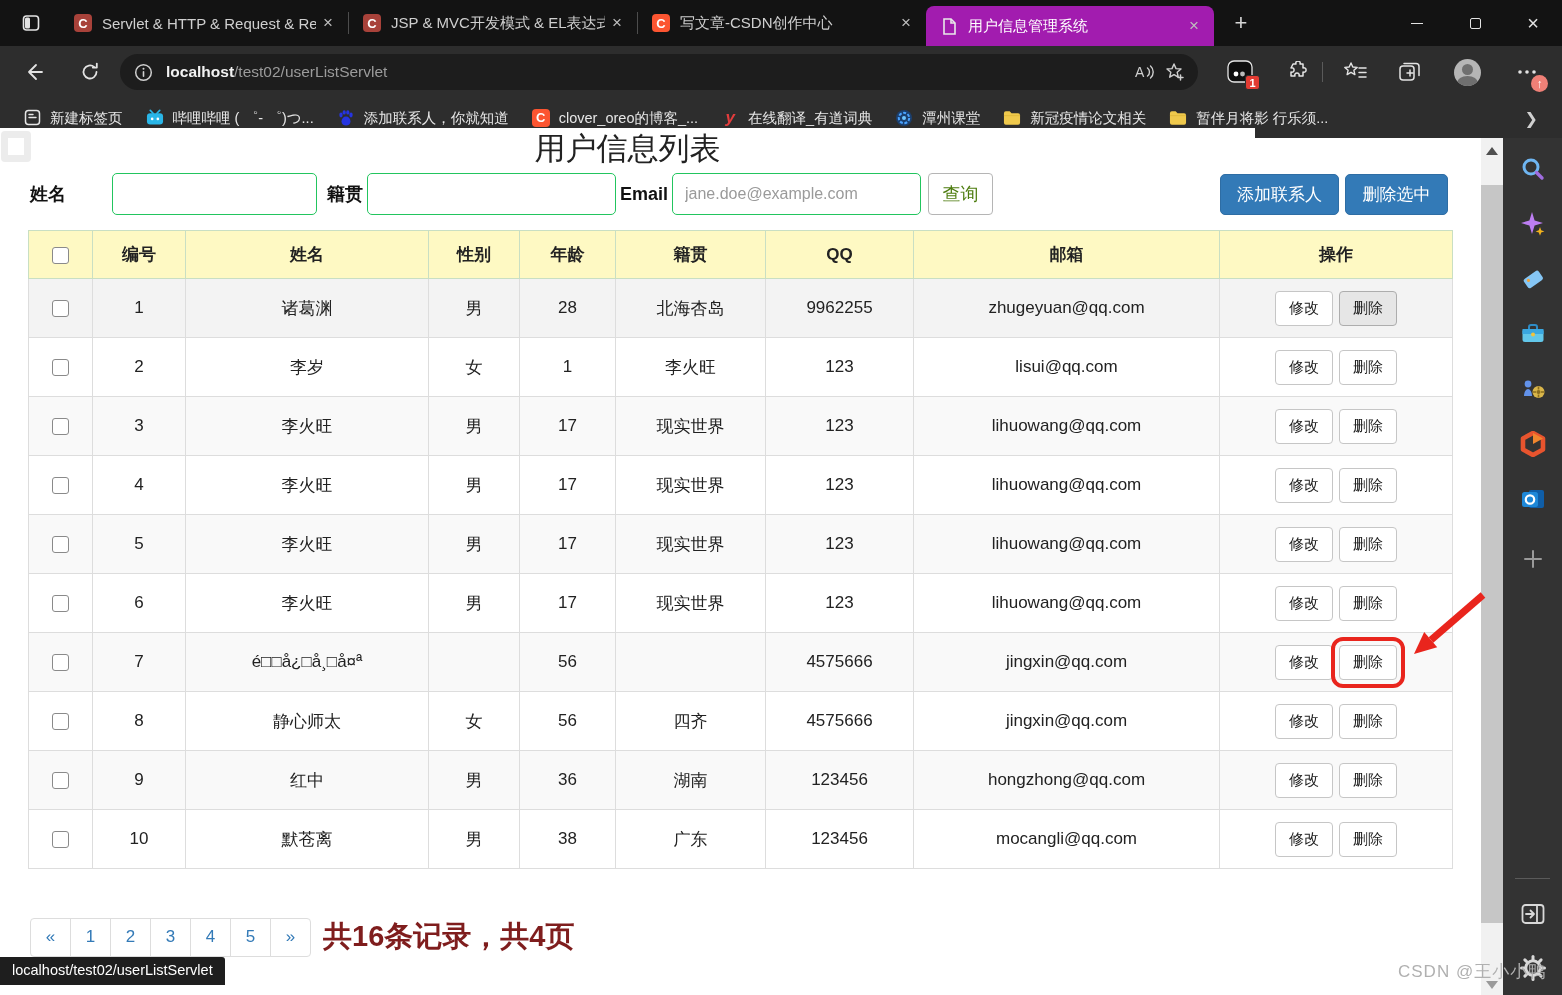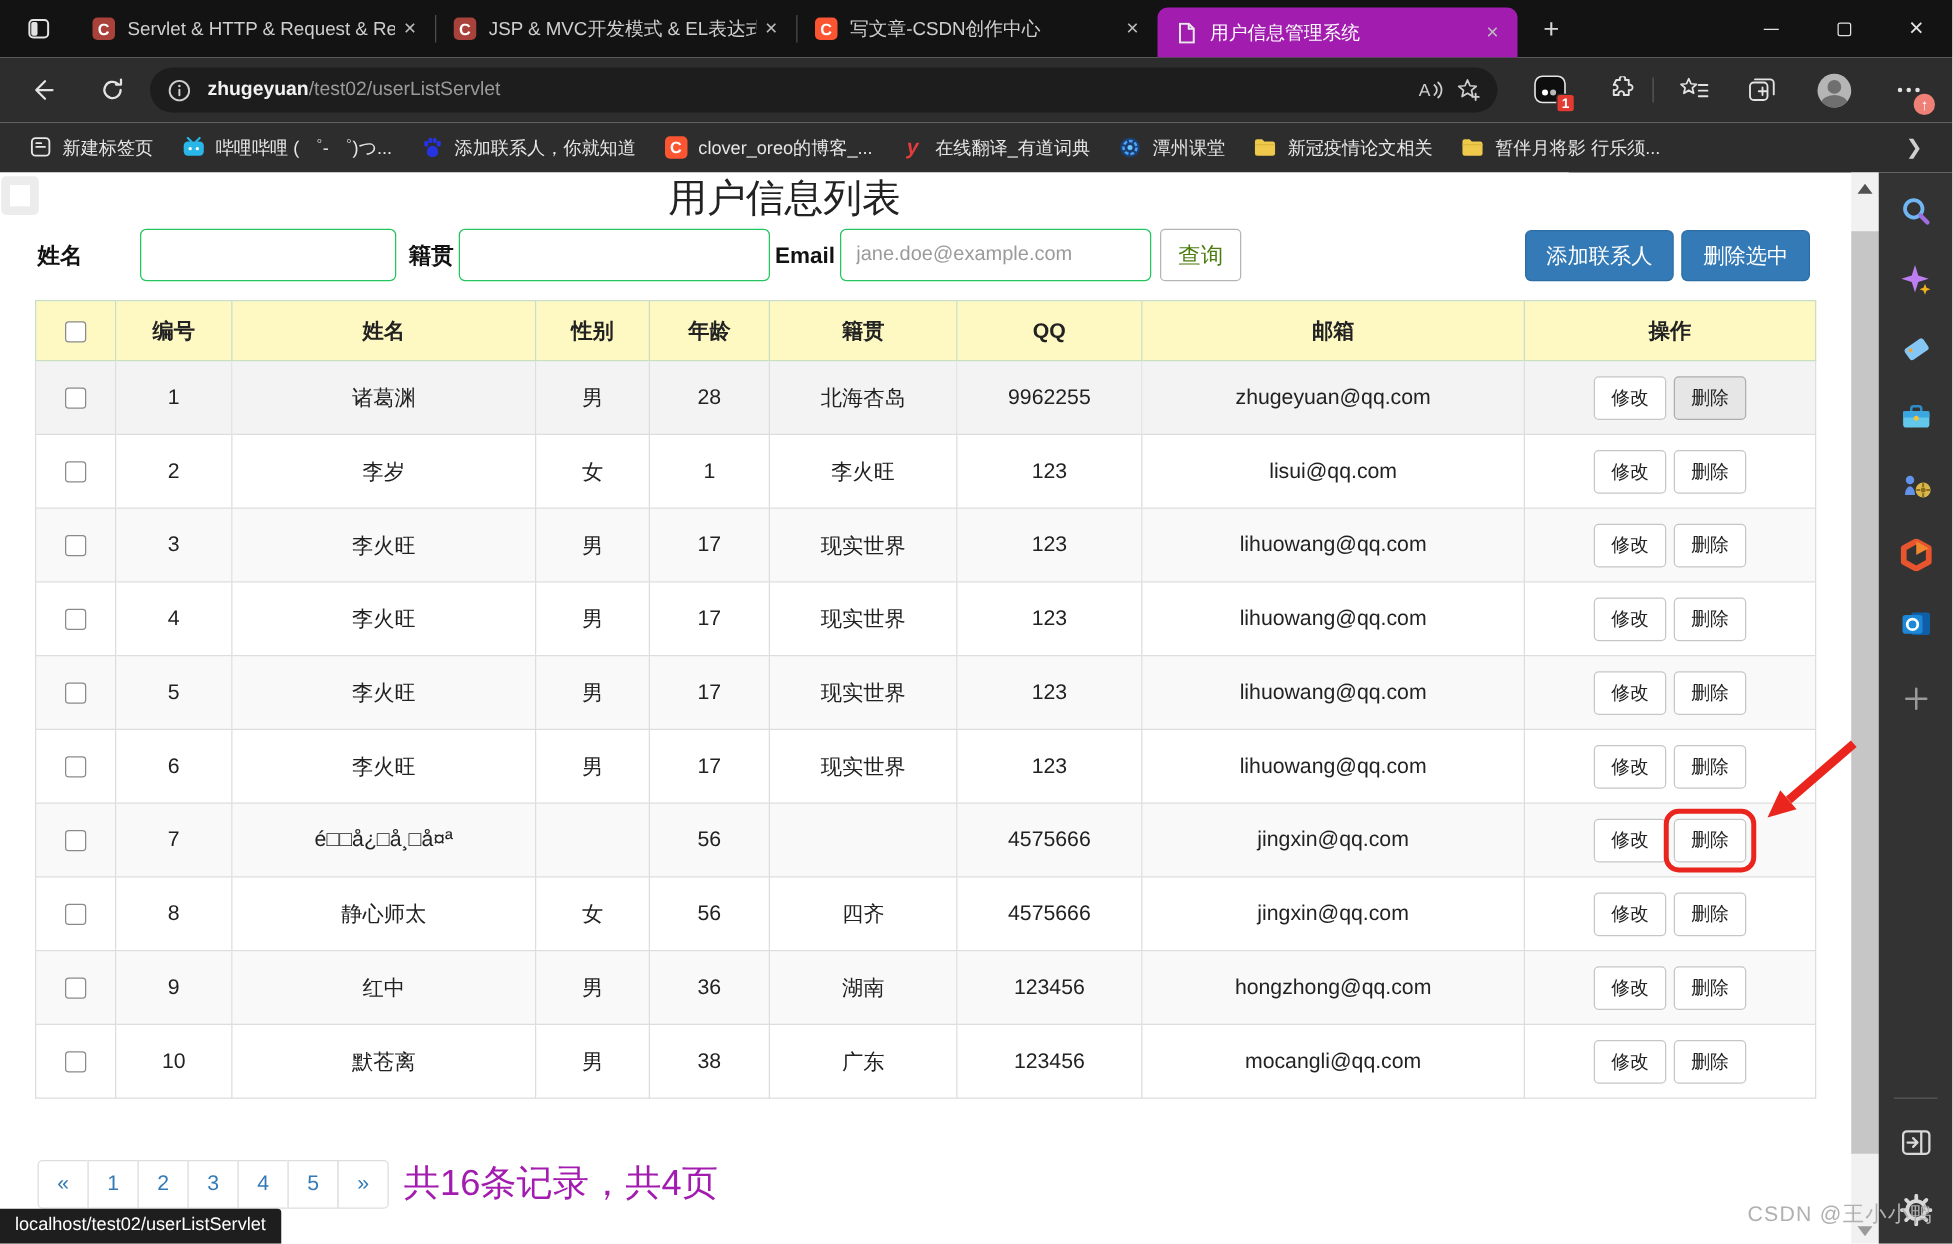--- a/index.html
+++ b/index.html
@@ -44,21 +44,21 @@
 
 
 .bookmarks { position:absolute; top:98px; left:0; width:1562px; height:40px; background:#2d2d2d; display:flex; align-items:center; color:#e6e6e6; font-size:14.5px; }
 .bm { display:flex; align-items:flex-start; margin-left:23px; gap:9px; white-space:nowrap; border-radius:5px; }
 .bm-fav { width:18px; height:18px; flex:none; display:flex; align-items:center; justify-content:center; }
 .bm-csdn { background:#fc5531; border-radius:4px; color:#fff; font-size:13px; font-weight:bold; }
 .bm-youdao { color:#e23c3c; font-size:17px; font-weight:bold; font-style:italic; }
 .bm-chevron { margin-left:auto; margin-right:24px; color:#d0d0d0; font-size:16px; }
 
 
-.content { position:absolute; top:138px; left:0; width:1255px; height:857px; background:#fff; }
+.content { position:absolute; top:128px; left:0; width:1255px; height:857px; background:#fff; }
 .stub-checkbox { position:absolute; top:3px; left:1px; width:30px; height:31px; background:#ececec; border-radius:4px; }
 .stub-checkbox::after { content:""; position:absolute; inset:7px; background:#fff; }
 .page-title { position:absolute; top:0px; left:0; width:100%; text-align:center; font-size:31px; font-weight:500; color:#222; }
 
 .search-form { position:absolute; top:45px; left:0; width:100%; height:42px; font-size:18px; color:#111; }
 .f-label { position:absolute; top:0; line-height:42px; font-weight:bold; }
 .f-input { position:absolute; top:0; height:42px; border:1px solid #22c55e; border-radius:5px; font-size:16px; padding:0 12px; color:#333; outline:none; background:#fff; font-family:inherit; }
 .f-input::placeholder { color:#9a9a9a; }
 .btn-query { position:absolute; left:928px; top:0; width:65px; height:42px; background:#fff; border:1px solid #b5b5b5; border-radius:4px; font-size:18px; color:#4d7c0f; font-family:inherit; }
 .btn-primary { position:absolute; top:1px; height:41px; background:#337ab7; border:1px solid #2e6da4; border-radius:5px; color:#fff; font-size:17px; font-family:inherit; }
@@ -70,21 +70,21 @@
 .users tr.hovered td { background:#f3f3f3; }
 .row-btn { padding:7px 13px; background:#fff; border:1px solid #c6c6c6; border-radius:4px; font-size:15px; color:#222; font-family:inherit; margin:0 3px; }
 .row-btn.pressed { background:#e6e6e6; border-color:#adadad; }
 .row-btn.red-boxed { outline:4px solid #e9251d; outline-offset:4px; }
 .cb { appearance:none; -webkit-appearance:none; width:17px; height:17px; border:1.6px solid #8a8a8a; border-radius:3px; background:#fff; vertical-align:middle; }
 
 .pagination { position:absolute; top:789px; left:30px; display:flex; align-items:center; }
 .pg { min-width:41px; height:39px; border:1px solid #ddd; margin-left:-1px; display:flex; align-items:center; justify-content:center; color:#337ab7; font-size:17px; background:#fff; }
 .pg.first { border-radius:4px 0 0 4px; margin-left:0; }
 .pg.last { border-radius:0 4px 4px 0; }
-.pg-summary { margin-left:12px; font-size:29px; color:#a21caf; font-weight:400; }
+.pg-summary { margin-left:12px; font-size:29px; color:#7f1d1d; font-weight:700; }
 
 .status-tip { position:absolute; left:0; bottom:0; background:#1e1e1e; color:#fff; font-size:14.5px; padding:5px 12px 7px; z-index:20; border-radius:0 3px 0 0; }
 
 
 .annotation-arrow { position:absolute; left:1400px; top:580px; z-index:30; }
 
 
 .scrollbar { position:absolute; top:138px; left:1481px; width:22px; height:857px; background:#f1f1f1; }
 .sb-arrow-up { position:absolute; top:9px; left:5px; width:0; height:0; border-left:6px solid transparent; border-right:6px solid transparent; border-bottom:8px solid #505050; }
 .sb-arrow-down { position:absolute; bottom:6px; left:5px; width:0; height:0; border-left:6px solid transparent; border-right:6px solid transparent; border-top:8px solid #9a9a9a; }
@@ -161,21 +161,21 @@
       </svg>
   </div>
   <div class="urlbar">
     <span class="site-info">
       <svg width="19" height="19" viewBox="0 0 19 19">
           <circle cx="9.5" cy="9.5" r="7.8" stroke="#cfcfcf" stroke-width="1.5" fill="none"></circle>
           <circle cx="9.5" cy="5.8" r="1" fill="#cfcfcf"></circle>
           <rect x="8.7" y="8" width="1.6" height="6" rx="0.8" fill="#cfcfcf"></rect>
         </svg>
     </span>
-    <span class="url-text"><span class="url-host">zhugeyuan</span><span class="url-path">/test02/userListServlet</span></span>
+    <span class="url-text"><span class="url-host">localhost</span><span class="url-path">/test02/userListServlet</span></span>
     <span class="pill-icon">
       <svg width="22" height="18" viewBox="0 0 22 18">
           <text x="1" y="14" font-size="14" fill="#cfcfcf" font-family="Liberation Sans,sans-serif">A</text>
           <path d="M13.5 5 a5 5 0 0 1 0 8 M16.5 3 a8 8 0 0 1 0 12" stroke="#cfcfcf" stroke-width="1.4" fill="none" stroke-linecap="round"></path>
         </svg>
     </span>
     <span class="pill-icon">
       <svg width="20" height="20" viewBox="0 0 20 20">
           <path d="M9 2 l2 4.6 5 .4 -3.8 3.3 1.1 4.9 -4.3 -2.6 -4.3 2.6 1.1 -4.9 L2 7 l5 -.4 z" stroke="#cfcfcf" stroke-width="1.4" fill="none" stroke-linejoin="round"></path>
           <path d="M15.5 13 v5 M13 15.5 h5" stroke="#cfcfcf" stroke-width="1.5" stroke-linecap="round"></path>

